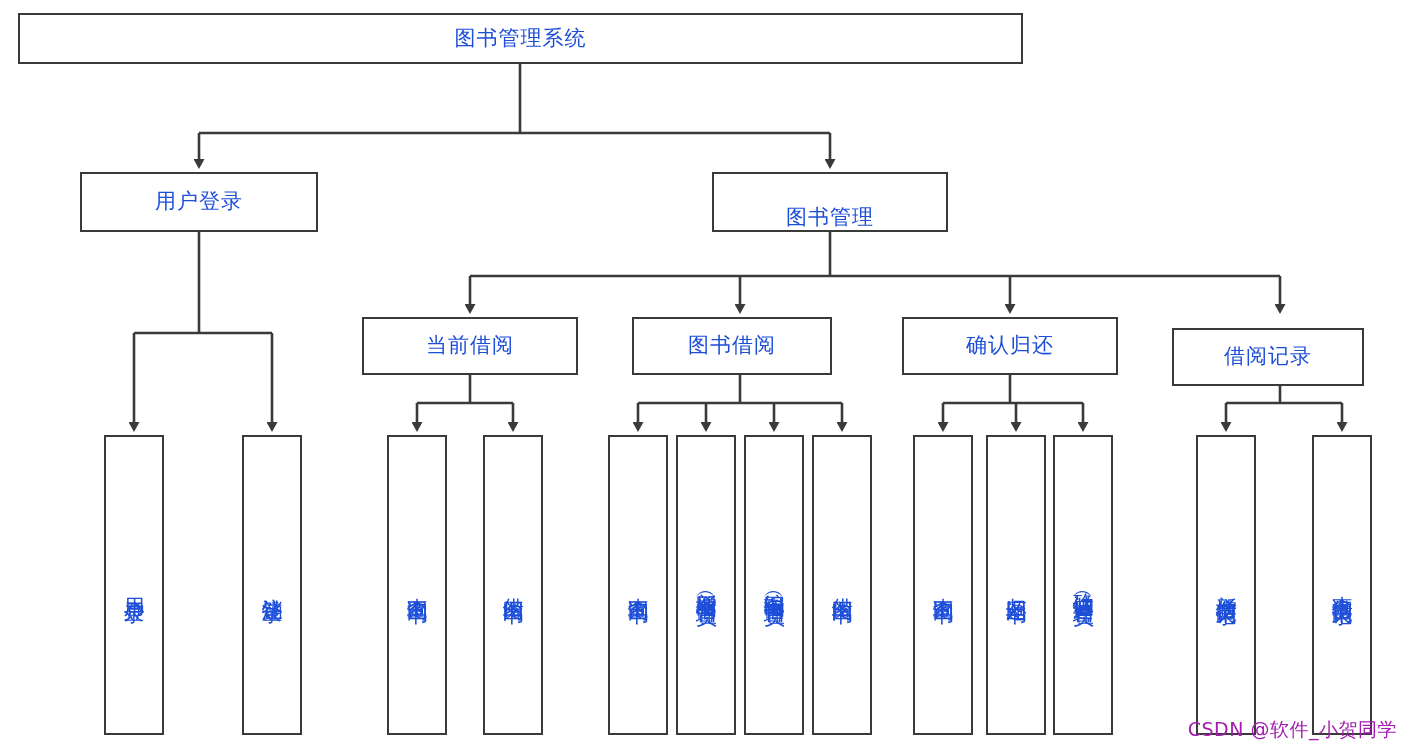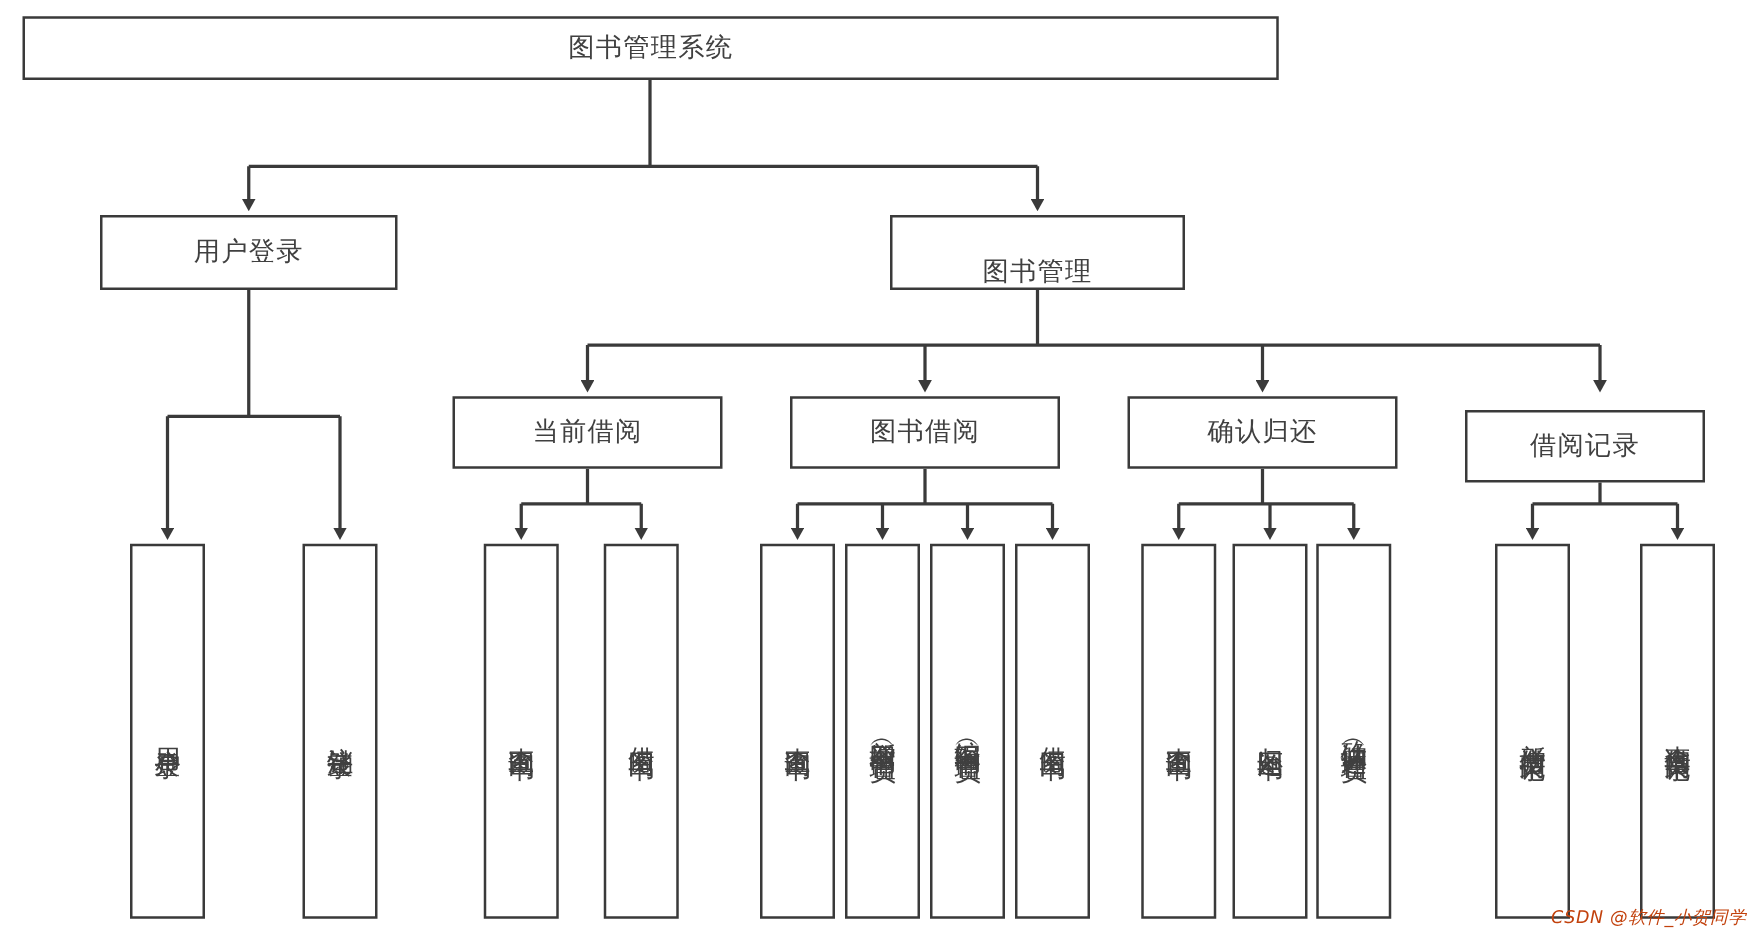--- a/index.html
+++ b/index.html
@@ -25,21 +25,21 @@
     height: 747px;
   }
   .node-box {
     position: absolute;
     box-sizing: border-box;
     border: 2.5px solid #3a3a3a;
     background: #ffffff;
     display: flex;
     align-items: center;
     justify-content: center;
-    color: #404040;
+    color: #1d4ed8;
   }
   .node-box.horizontal {
     font-size: 21px;
     letter-spacing: 1px;
     line-height: 1.2;
   }
   .node-box.vertical {
     writing-mode: vertical-rl;
     text-orientation: upright;
     font-size: 21px;
@@ -49,25 +49,24 @@
   }
   .node-box.vertical .vtext {
     writing-mode: vertical-rl;
     text-orientation: upright;
     white-space: nowrap;
   }
   #watermark {
     position: absolute;
     right: 8px;
     bottom: 4px;
-    font-size: 14px;
-    color: #c2410c;
+    font-size: 19px;
+    color: #a21caf;
     white-space: nowrap;
     letter-spacing: 0.5px;
-    font-style: italic;
   }
 </style>
 </head>
 <body>
 
 <div id="canvas">
 
   <svg id="diagram-svg" viewBox="0 0 1405 747" xmlns="http://www.w3.org/2000/svg">
     <defs>
       <marker id="arrow" markerWidth="10" markerHeight="11" refX="1" refY="5.5" orient="auto" markerUnits="userSpaceOnUse">
@@ -140,21 +139,21 @@
   <div class="node-box horizontal" style="left:80px; top:172px; width:238px; height:60px;">
     <span>用户登录</span>
   </div>
   <div class="node-box horizontal" style="left:712px; top:172px; width:236px; height:60px;align-items:flex-end;">
     <span>图书管理</span>
   </div>
 
   <div class="node-box horizontal" style="left:362px; top:317px; width:216px; height:58px;">
     <span>当前借阅</span>
   </div>
-  <div class="node-box horizontal" style="left:632px; top:317px; width:216px; height:58px;">
+  <div class="node-box horizontal" style="left:632px; top:317px; width:200px; height:58px;">
     <span>图书借阅</span>
   </div>
   <div class="node-box horizontal" style="left:902px; top:317px; width:216px; height:58px;">
     <span>确认归还</span>
   </div>
   <div class="node-box horizontal" style="left:1172px; top:328px; width:192px; height:58px;">
     <span>借阅记录</span>
   </div>
 
   <div class="node-box vertical" style="left:104px; top:435px; width:60px; height:300px;">

